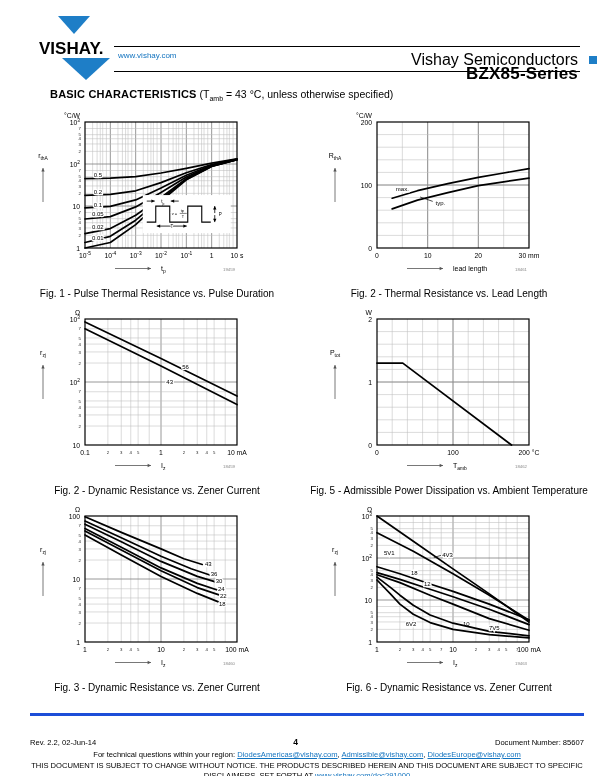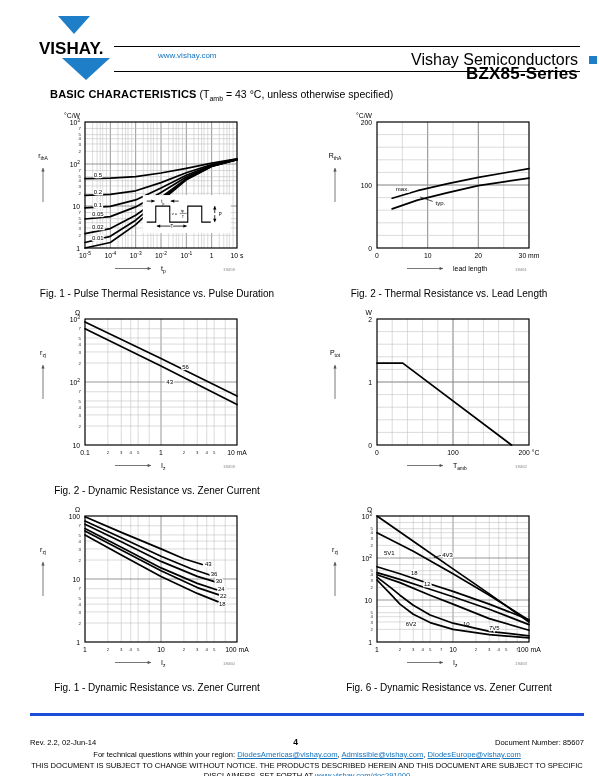--- a/index.html
+++ b/index.html
@@ -6,21 +6,21 @@
   body{
     width:600px;height:776px;background:#fff;position:relative;overflow:hidden;
     font-family:"Liberation Sans","DejaVu Sans",sans-serif;color:#000;
   }
   a{cursor:pointer;}
   
   .hdr{position:relative;height:84px;text-align:center;}
   .logo{position:absolute;left:38px;top:14px;}
   .series{position:absolute;right:22px;top:24px;font-size:17px;font-weight:bold;letter-spacing:.2px;margin-top:40px;}
   .rule1{position:absolute;left:114px;right:20px;top:46px;border-top:1.6px solid #000;}
-  .url{position:absolute;left:118px;top:51px;font-size:8px;color:#1273bf;text-decoration:none;margin-left:40px;}
+  .url{position:absolute;left:118px;top:51px;font-size:8px;color:#1273bf;text-decoration:none;}
   .subtitle{position:absolute;right:22px;top:51px;font-size:16px;}
   .rule2{position:absolute;left:114px;right:20px;top:71px;border-top:.8px solid #000;}
   .cornersq{position:absolute;right:3px;top:56px;width:8px;height:8px;background:#1e7ec7;}
   
   .sect{margin:4px 0 0 50px;font-size:10.5px;}
   .sect b{font-size:11px;letter-spacing:.2px;}
   .sect sub{font-size:7px;}
   
   .figs{display:grid;grid-template-columns:292px 292px;margin:6px 0 0 14px;}
   .figure{width:286px;text-align:center;margin-bottom:6px;}
@@ -327,20 +327,21 @@
         <text x="61" y="10" font-size="6.8" text-anchor="end" fill="#000">W</text>
         <text x="24" y="50" font-size="7" text-anchor="middle" fill="#000"><tspan>P</tspan><tspan dy="2" font-size="4.8999999999999995">tot</tspan></text>
         <line x1="24" y1="94" x2="24" y2="60" stroke="#555" stroke-width="0.8"></line>
         <polygon points="24,60 22.3,63.4 25.7,63.4" fill="#555"></polygon>
         <line x1="96" y1="160.5" x2="132" y2="160.5" stroke="#555" stroke-width="0.8"></line>
         <polygon points="132,160.5 128.6,158.8 128.6,162.2" fill="#555"></polygon>
         <text x="142" y="163" font-size="7" text-anchor="start" fill="#000"><tspan>T</tspan><tspan dy="2" font-size="4.8999999999999995">amb</tspan></text>
         <text x="216" y="163" font-size="4.3" text-anchor="end" fill="#888">18462</text>
         <path d="M66.0 58.1 L91.8 58.1 L200.5 140.0" fill="none" stroke="#000" stroke-width="1.7" stroke-linejoin="round" stroke-linecap="round"></path>
       </svg>
+    <div class="caption">Fig. 5 - Admissible Power Dissipation vs. Ambient Temperature</div>
   </div>
   <div class="figure">
     <svg width="276" height="178" viewBox="0 0 276 178">
         <line x1="88.87827967046258" y1="14" x2="88.87827967046258" y2="140" stroke="#bdbdbd" stroke-width="0.55"></line>
         <line x1="102.26121535869434" y1="14" x2="102.26121535869434" y2="140" stroke="#bdbdbd" stroke-width="0.55"></line>
         <line x1="111.75655934092515" y1="14" x2="111.75655934092515" y2="140" stroke="#bdbdbd" stroke-width="0.55"></line>
         <line x1="119.12172032953742" y1="14" x2="119.12172032953742" y2="140" stroke="#bdbdbd" stroke-width="0.55"></line>
         <line x1="130.2274510410835" y1="14" x2="130.2274510410835" y2="140" stroke="#bdbdbd" stroke-width="0.55"></line>
         <line x1="142" y1="14" x2="142" y2="140" stroke="#7d7d7d" stroke-width="0.8"></line>
         <line x1="164.87827967046258" y1="14" x2="164.87827967046258" y2="140" stroke="#bdbdbd" stroke-width="0.55"></line>
@@ -398,21 +399,21 @@
         <text x="195.12172032953742" y="74.4714335397141" font-size="6" text-anchor="middle" fill="#000" stroke="#fff" stroke-width="2.6" paint-order="stroke">36</text>
         <path d="M66.0 22.2 L102.3 39.8 L142.0 59.4 L178.3 74.4 L196.4 79.9" fill="none" stroke="#000" stroke-width="1.7" stroke-linejoin="round" stroke-linecap="round"></path>
         <text x="200.02052751078324" y="81.28136687723003" font-size="6" text-anchor="middle" fill="#000" stroke="#fff" stroke-width="2.6" paint-order="stroke">30</text>
         <path d="M66.0 26.6 L102.3 45.2 L142.0 65.9 L178.3 81.4 L198.3 88.0" fill="none" stroke="#000" stroke-width="1.7" stroke-linejoin="round" stroke-linecap="round"></path>
         <text x="202.2217684018673" y="89.15250728355292" font-size="6" text-anchor="middle" fill="#000" stroke="#fff" stroke-width="2.6" paint-order="stroke">24</text>
         <path d="M66.0 28.9 L102.3 47.9 L142.0 68.8 L178.3 85.6 L200.0 92.9" fill="none" stroke="#000" stroke-width="1.7" stroke-linejoin="round" stroke-linecap="round"></path>
         <text x="204.28533910118202" y="95.85919313115298" font-size="6" text-anchor="middle" fill="#000" stroke="#fff" stroke-width="2.6" paint-order="stroke">22</text>
         <path d="M66.0 33.0 L102.3 53.0 L142.0 74.4 L178.3 91.4 L200.0 100.1" fill="none" stroke="#000" stroke-width="1.7" stroke-linejoin="round" stroke-linecap="round"></path>
         <text x="203.26967802277542" y="104.07022054633836" font-size="6" text-anchor="middle" fill="#000" stroke="#fff" stroke-width="2.6" paint-order="stroke">18</text>
       </svg>
-    <div class="caption">Fig. 1 - Dynamic Resistance vs. Zener Current</div>
+    <div class="caption">Fig. 3 - Dynamic Resistance vs. Zener Current</div>
   </div>
   <div class="figure">
     <svg width="276" height="178" viewBox="0 0 276 178">
         <line x1="88.87827967046258" y1="14" x2="88.87827967046258" y2="140" stroke="#bdbdbd" stroke-width="0.55"></line>
         <line x1="102.26121535869434" y1="14" x2="102.26121535869434" y2="140" stroke="#bdbdbd" stroke-width="0.55"></line>
         <line x1="111.75655934092515" y1="14" x2="111.75655934092515" y2="140" stroke="#bdbdbd" stroke-width="0.55"></line>
         <line x1="119.12172032953742" y1="14" x2="119.12172032953742" y2="140" stroke="#bdbdbd" stroke-width="0.55"></line>
         <line x1="130.2274510410835" y1="14" x2="130.2274510410835" y2="140" stroke="#bdbdbd" stroke-width="0.55"></line>
         <line x1="142" y1="14" x2="142" y2="140" stroke="#7d7d7d" stroke-width="0.8"></line>
         <line x1="164.87827967046258" y1="14" x2="164.87827967046258" y2="140" stroke="#bdbdbd" stroke-width="0.55"></line>

